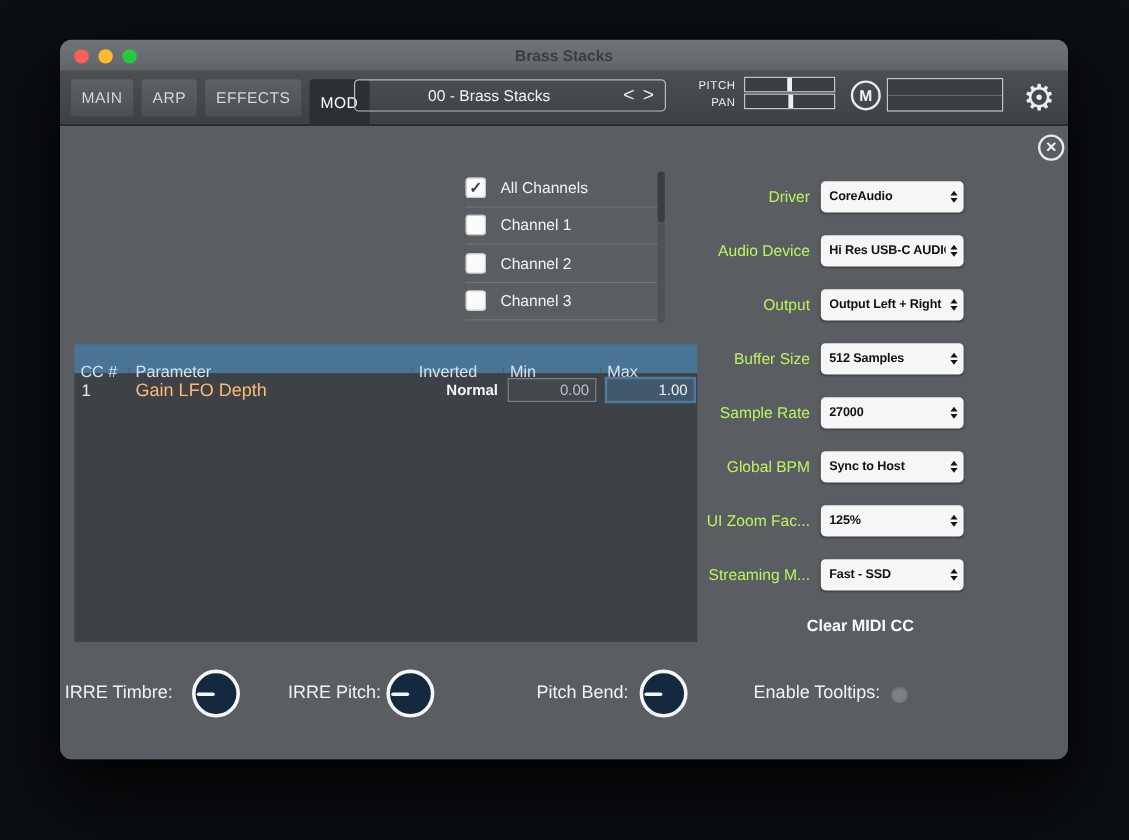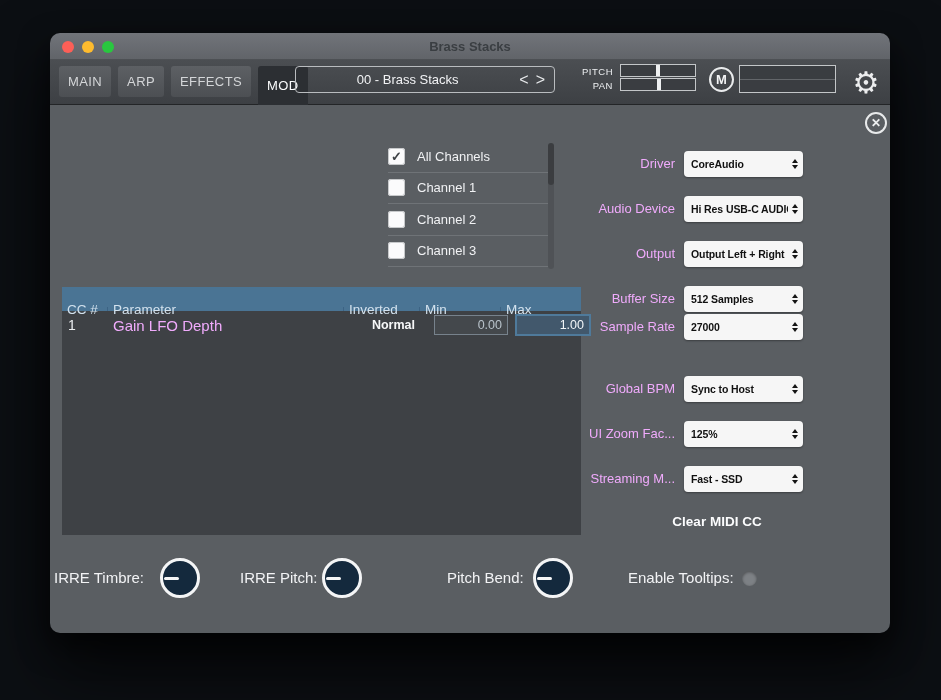--- a/index.html
+++ b/index.html
@@ -69,21 +69,21 @@
   .channel-label { color:#f1f2f4; font-size:13px; }
   .channel-scroll { position:absolute; left:498px; top:38px; width:6px; height:126px;
                     background:rgba(0,0,0,.12); border-radius:3px; }
   .channel-scroll .thumb { position:absolute; top:0; width:6px; height:42px;
                     background:rgba(0,0,0,.25); border-radius:3px; }
 
   
   .setting-row { position:absolute; left:500px; width:262px; height:27px;
                  display:flex; align-items:center; }
   .setting-label { width:134px; text-align:right; padding-right:9px;
-                   color:#f0abfc; font-size:13px; white-space:nowrap; }
+                   color:#bef264; font-size:13px; white-space:nowrap; }
   .dropdown { width:119px; height:26px; background:#f6f6f6; border-radius:4px;
               display:flex; align-items:center; padding:0 5px 0 7px; gap:4px;
               box-shadow:0 1px 2px rgba(0,0,0,.35); }
   .dd-value { flex:1; font-size:10.5px; font-weight:bold; color:#111;
               white-space:nowrap; overflow:hidden; letter-spacing:-.1px; }
   .dd-arrows { display:flex; flex-direction:column; gap:2px; align-items:center; }
   .dd-arrows .up { width:0; height:0; border-left:3.5px solid transparent;
                    border-right:3.5px solid transparent; border-bottom:4.5px solid #141414; }
   .dd-arrows .down { width:0; height:0; border-left:3.5px solid transparent;
                      border-right:3.5px solid transparent; border-top:4.5px solid #141414; }
@@ -94,24 +94,24 @@
   .cc-table { position:absolute; left:12px; top:182px; width:519px; }
   .cc-header { height:24px; background:#4a7494; display:flex; }
   .cc-header .cell { display:flex; align-items:center; padding-left:5px;
                      color:#d3e2ee; font-size:13.5px; border-right:1px solid #3c6384;margin-top:20px; }
   .cc-header .cell:last-child { border-right:none; }
   .col-cc{width:46px;} .col-param{width:236px;} .col-inv{width:76px;}
   .col-min{width:81px;} .col-max{width:80px;}
   .cc-body { height:224px; background:#3e4145; }
   .cc-row { height:28px; display:flex; align-items:center; }
   .cc-row .col-cc { padding-left:6px; color:#eceef0; font-size:14px; }
-  .cc-row .col-param { padding-left:5px; color:#f0abfc; font-size:15px; }
+  .cc-row .col-param { padding-left:5px; color:#fdba74; font-size:15px; }
   .cc-row .col-inv { text-align:right; padding-right:5px; color:#f6f7f8;
                      font-size:12.5px; font-weight:bold; }
-  .val-box { width:74px; height:20px; margin-left:14px; border:1px solid #77828c;
+  .val-box { width:74px; height:20px; margin-left:3px; border:1px solid #77828c;
              background:#44484c; color:#b9c3cb; font-size:12.5px;
              display:flex; align-items:center; justify-content:flex-end; padding-right:5px; }
   .val-box.selected { width:76px; height:22px; border:2px solid #4f7a9b;
                       background:#42586c; color:#f2f5f7; }
 
   
   .knob-label { position:absolute; top:464px; color:#f2f3f5; font-size:15px; }
   .knob { position:absolute; top:453px; width:40px; height:40px; border-radius:50%;
           background:#14293d; border:3px solid #f4f5f6; }
   .knob .pointer { position:absolute; left:1px; top:50%; width:15px; height:3px;
@@ -237,21 +237,21 @@
     <div class="setting-row" style="top:180px">
       <span class="setting-label">Buffer Size</span>
       <div class="dropdown">
         <span class="dd-value">512 Samples</span>
         <span class="dd-arrows">
             <span class="up"></span>
             <span class="down"></span>
           </span>
       </div>
     </div>
-    <div class="setting-row" style="top:208px">
+    <div class="setting-row" style="top:225px">
       <span class="setting-label">Sample Rate</span>
       <div class="dropdown">
         <span class="dd-value">27000</span>
         <span class="dd-arrows">
             <span class="up"></span>
             <span class="down"></span>
           </span>
       </div>
     </div>
     <div class="setting-row" style="top:270px">

